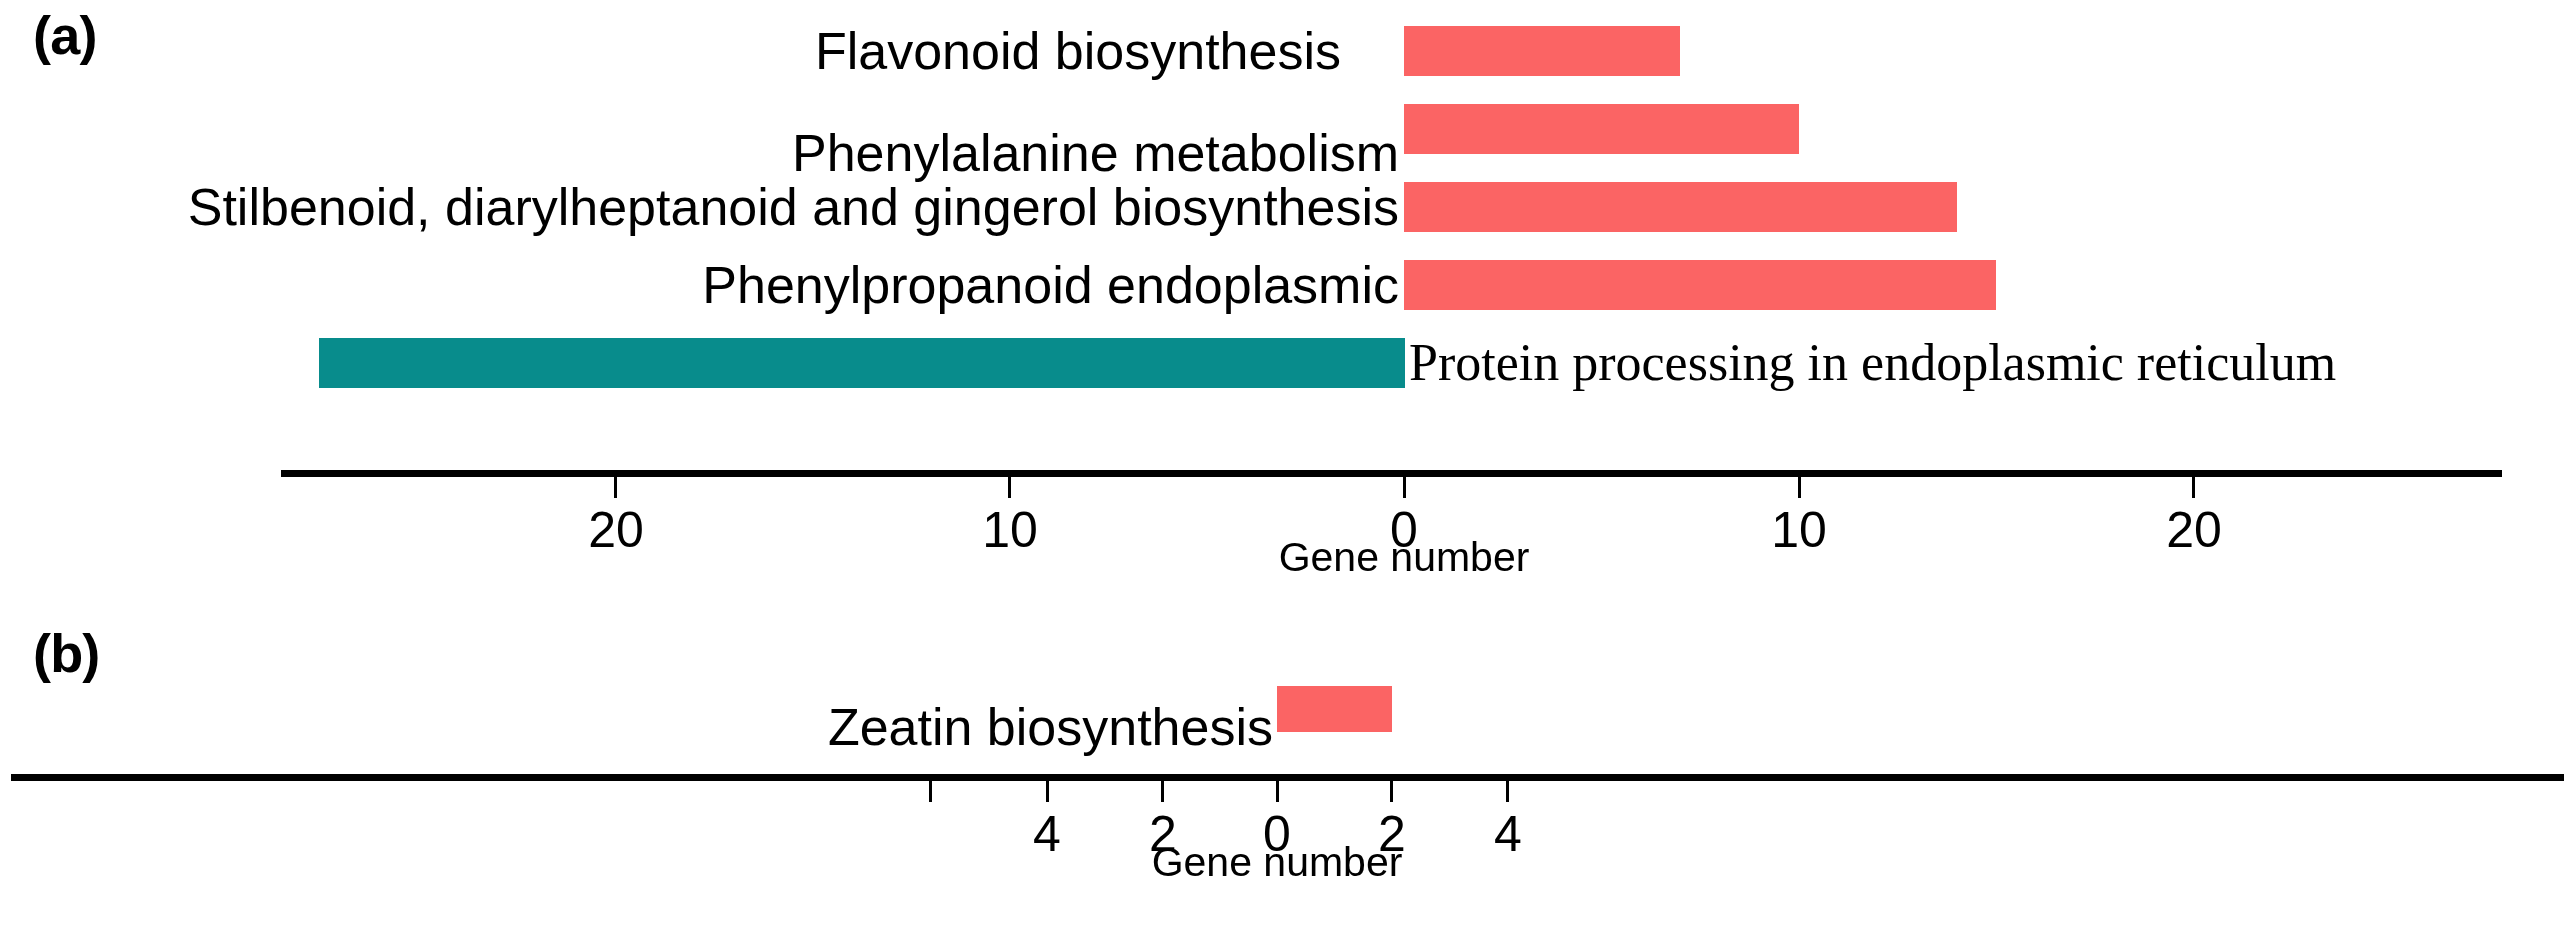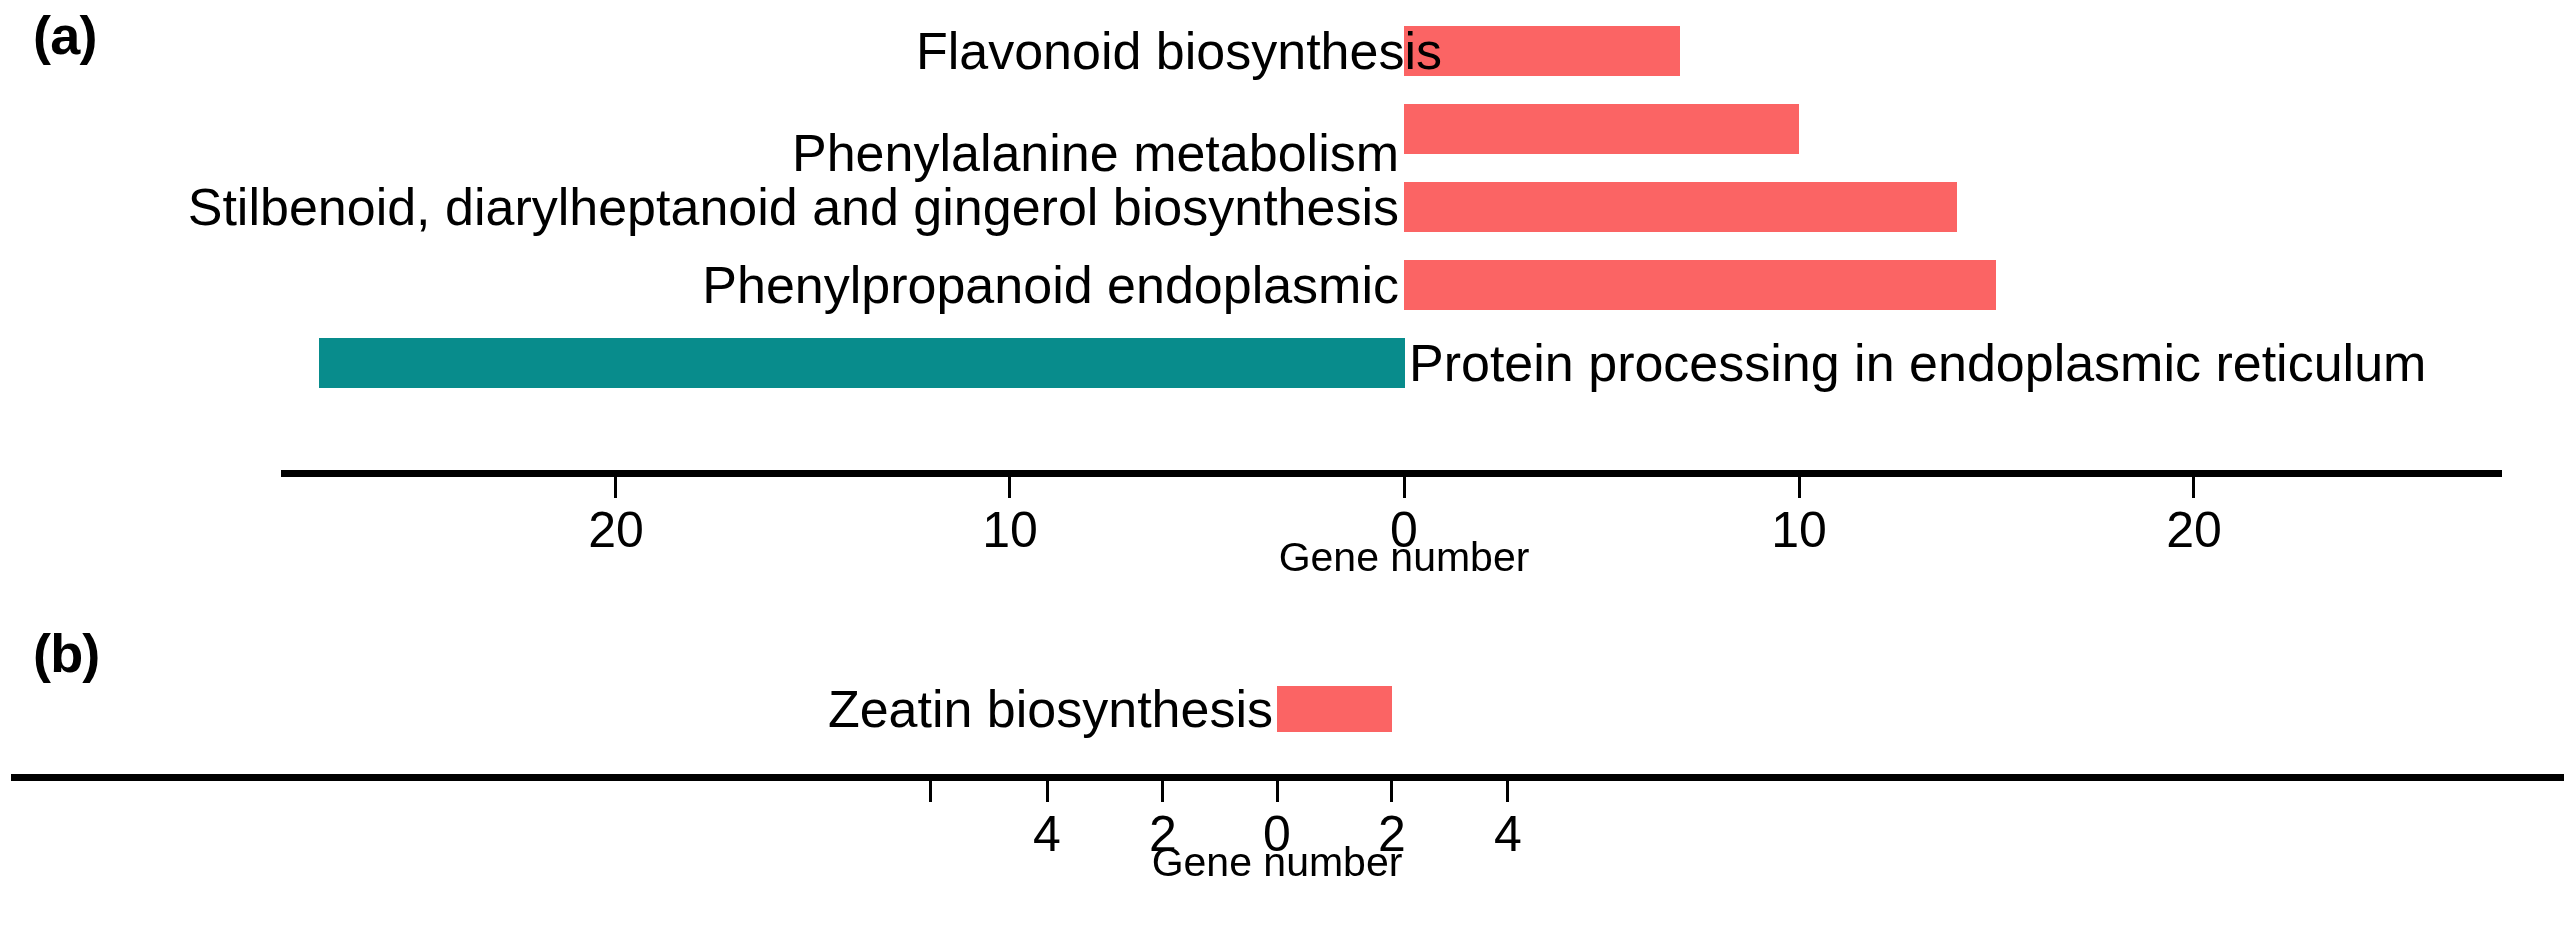--- a/index.html
+++ b/index.html
@@ -30,25 +30,25 @@
   <div class="panel-label" style="left:33px;top:8.1px;">(a)</div>
 
   <div id="panel-a-bars">
       <div class="bar up" style="top: 26px; height: 50px; width: 276px; left: 1404px;"></div>
       <div class="bar up" style="top: 104px; height: 50px; width: 395px; left: 1404px;"></div>
       <div class="bar up" style="top: 182px; height: 50px; width: 553px; left: 1404px;"></div>
       <div class="bar up" style="top: 260px; height: 50px; width: 592px; left: 1404px;"></div>
       <div class="bar down" style="top: 338px; height: 50px; width: 1086px; left: 319px;"></div>
     </div>
   <div id="panel-a-labels">
-      <div class="cat-label right-align" style="top: 51px; right: 1134px;">Flavonoid biosynthesis</div>
+      <div class="cat-label right-align" style="top: 51px; right: 1235px;">Flavonoid biosynthesis</div>
       <div class="cat-label right-align" style="top: 129px; right: 1177px; margin-top: 24px;">Phenylalanine metabolism</div>
       <div class="cat-label right-align" style="top: 207px; right: 1177px;">Stilbenoid, diarylheptanoid and gingerol biosynthesis</div>
       <div class="cat-label right-align" style="top: 285px; right: 1177px;">Phenylpropanoid endoplasmic</div>
-      <div class="cat-label left-align" style="top: 363px; left: 1409px;">Protein processing in endoplasmic reticulum</div>
+      <div class="cat-label left-align" style="top: 363px; left: 1409px; font-family: Liberation Serif, serif;">Protein processing in endoplasmic reticulum</div>
     </div>
 
   <div class="axis-line" style="left:281px;top:470px;width:2221px;"></div>
   <div id="panel-a-ticks">
       <div class="tick" style="left: 614px; top: 477px; height: 21px;"></div>
       <div class="tick-label" style="left: 616px; top: 505px;">20</div>
       <div class="tick" style="left: 1008px; top: 477px; height: 21px;"></div>
       <div class="tick-label" style="left: 1010px; top: 505px;">10</div>
       <div class="tick" style="left: 1403px; top: 477px; height: 21px;"></div>
       <div class="tick-label" style="left: 1404px; top: 505px;">0</div>
@@ -59,21 +59,21 @@
     </div>
 
   <div class="axis-title" style="left:1404px;top:537px;">Gene number</div>
 
   <div class="panel-label" style="left:33px;top:626px;">(b)</div>
 
   <div id="panel-b-bars">
       <div class="bar up" style="top: 686px; height: 46px; width: 115px; left: 1277px;"></div>
     </div>
   <div id="panel-b-labels">
-      <div class="cat-label right-align" style="top: 709px; right: 1303px;">Zeatin biosynthesis</div>
+      <div class="cat-label right-align" style="top: 727px; right: 1303px;">Zeatin biosynthesis</div>
     </div>
 
   <div class="axis-line" style="left:10.6px;top:774px;width:2553px;"></div>
   <div id="panel-b-ticks">
       <div class="tick" style="left: 929px; top: 781px; height: 21px;"></div>
       <div class="tick" style="left: 1046px; top: 781px; height: 21px;"></div>
       <div class="tick-label" style="left: 1047px; top: 809px;">4</div>
       <div class="tick" style="left: 1161px; top: 781px; height: 21px;"></div>
       <div class="tick-label" style="left: 1163px; top: 809px;">2</div>
       <div class="tick" style="left: 1276px; top: 781px; height: 21px;"></div>

